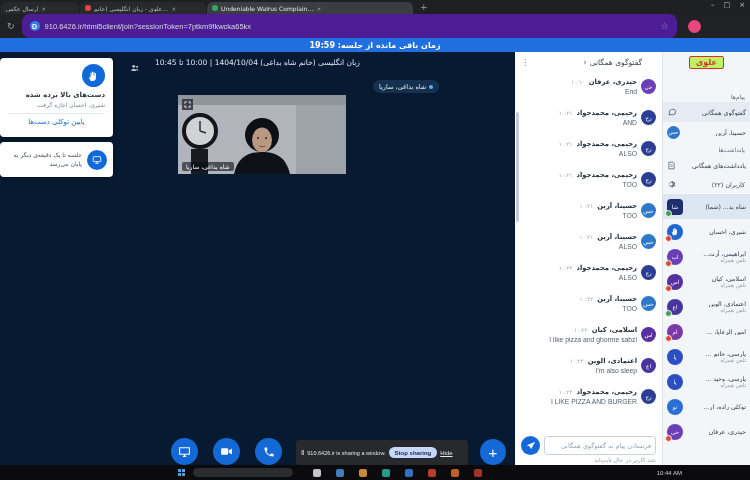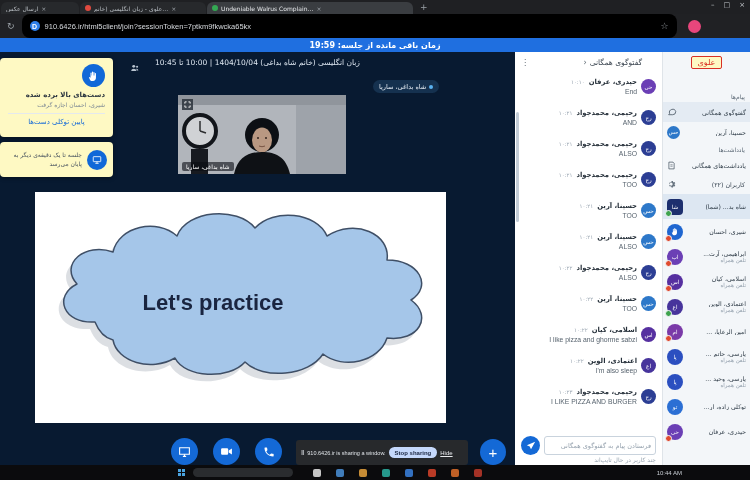--- a/index.html
+++ b/index.html
@@ -16,21 +16,21 @@
   .tab .dot{width:6px;height:6px;border-radius:50%;flex:none;}
   .tab-label{overflow:hidden;text-overflow:ellipsis;max-width:160px;}
   .tab-close{color:#9aa0a6;font-size:6px;flex:none;}
   .t1{width:78px;}.t2{width:126px;}.t3{width:206px;}
   .newtab{color:#9aa0a6;font-size:9px;margin:0 0 2px 7px;}
   .wincontrols{position:absolute;right:5px;top:1px;display:flex;gap:9px;color:#c3c7cc;font-size:7px;}
 
   .urlbar{position:absolute;left:0;top:14px;width:750px;height:24px;background:#202124;
           display:flex;align-items:center;}
   .reload{color:#9aa0a6;font-size:9px;margin-left:7px;}
-  .urlpill{margin-left:7px;width:655px;height:16px;background:#000000;border-radius:8px;
+  .urlpill{margin-left:7px;width:655px;height:16px;background:#4c1d95;border-radius:8px;
            display:flex;align-items:center;padding:12px 8px;gap:5px;box-sizing:border-box;}
   .favicon{width:10px;height:10px;border-radius:50%;background:#2f7fe8;color:#fff;font-size:7px;
            font-weight:bold;display:flex;align-items:center;justify-content:center;flex:none;
            font-family:"Liberation Sans",sans-serif;}
   .url{font-size:7.5px;color:#d6d9dd;font-family:"Liberation Sans",sans-serif;white-space:nowrap;}
   .star{margin-left:auto;color:#9aa0a6;font-size:9px;}
   .profile{width:13px;height:13px;border-radius:50%;background:#e8467c;margin-left:11px;flex:none;}
 
   .banner{position:absolute;left:0;top:38px;width:750px;height:14px;background:#1f6fe0;
           color:#fff;font-size:8px;font-weight:bold;display:flex;align-items:center;
@@ -46,21 +46,21 @@
   .talker .tdot{width:4px;height:4px;background:#5ab1ef;border-radius:50%;}
 
   .webcam{position:absolute;left:178px;top:43px;width:168px;height:79px;background:#1b242e;overflow:hidden;}
   .cam-expand{position:absolute;left:4px;top:4px;width:11px;height:11px;background:rgba(45,52,60,.85);
               display:flex;align-items:center;justify-content:center;}
   .cam-name{position:absolute;left:4px;bottom:3px;background:rgba(8,12,18,.6);color:#fff;font-size:6px;
             padding:1px 4px;border-radius:2px;direction:rtl;white-space:nowrap;}
 
   .slide{position:absolute;left:35px;top:140px;width:411px;height:231px;background:#ffffff;}
 
-  .toast{position:absolute;left:0;width:113px;background:#fef9c3;border-radius:4px;
+  .toast{position:absolute;left:0;width:113px;background:#ffffff;border-radius:4px;
          box-shadow:0 1px 4px rgba(0,0,0,.4);direction:rtl;box-sizing:border-box;}
   .toast1{top:6px;height:79px;padding:6px 8px;}
   .toast-icon{width:23px;height:23px;border-radius:50%;background:#1168d8;display:flex;
               align-items:center;justify-content:center;margin-bottom:4px;}
   .toast-icon.small{width:20px;height:20px;flex:none;margin-bottom:0;}
   .toast-title{font-size:7px;font-weight:bold;color:#2b3540;text-align:right;}
   .toast-body{font-size:6px;color:#7c8894;margin-top:2px;text-align:right;}
   .toast-divider{border-top:1px solid #e4e9ee;margin:5px 0 4px;}
   .toast-action{font-size:7px;color:#1168d8;text-align:center;}
   .toast2{top:90px;height:35px;padding:5px 6px;display:flex;align-items:center;gap:5px;}
@@ -107,22 +107,22 @@
               padding:0 4px;direction:rtl;color:#333;outline:none;min-width:0;
               font-family:"DejaVu Sans",sans-serif;background:#fff;}
   .chat-input::placeholder{color:#97a3af;}
   .send{width:19px;height:19px;border-radius:50%;background:#1469d6;flex:none;display:flex;
         align-items:center;justify-content:center;}
   .typing{font-size:6px;color:#9aa6b2;text-align:right;margin-top:1px;direction:rtl;}
 
   
   .rightpanel{position:absolute;left:662px;top:52px;width:88px;height:413px;background:#f3f6f9;
               border-left:1px solid #dfe4e9;overflow:hidden;box-sizing:border-box;}
-  .logo{margin:4px auto 20px;width:max-content;border:1px solid #d93025;color:#d93025;font-weight:normal;
-        font-size:8px;padding:1px 6px;border-radius:2px;background:#fef9c3;}
+  .logo{margin:4px auto 20px;width:max-content;border:1px solid #d93025;color:#d93025;font-weight:bold;
+        font-size:8px;padding:1px 6px;border-radius:2px;background:#bef264;}
   .sec-header{font-size:6px;color:#5b6875;text-align:right;padding:4px 5px 2px;direction:rtl;}
   .side-item{display:flex;align-items:center;gap:4px;padding:3px 4px;height:14px;}
   .side-item.active{background:#e4ebf3;}
   .side-icon{flex:none;display:flex;align-items:center;}
   .side-label{flex:1;text-align:right;font-size:6.3px;color:#33404c;direction:rtl;
               white-space:nowrap;overflow:hidden;}
   .side-avatar{width:13px;height:13px;border-radius:50%;color:#fff;font-size:5px;display:flex;
                align-items:center;justify-content:center;flex:none;}
   .users-header{display:flex;align-items:center;padding:5px 5px 3px;}
   .users-label{flex:1;text-align:right;font-size:6.3px;color:#3c4956;direction:rtl;}
@@ -221,27 +221,20 @@
       <rect width="168" height="79" fill="rgba(10,16,26,.15)"></rect>
     </svg>
     <span class="cam-expand">
       <svg width="7" height="7" viewBox="0 0 24 24">
           <path stroke="#fff" stroke-width="3" fill="none" d="M9 3H3v6M15 3h6v6M9 21H3v-6M15 21h6v-6"></path>
         </svg>
     </span>
     <span class="cam-name">شاه بداغی، ساریا</span>
   </div>
 
-  <div class="slide">
-    <svg width="411" height="231" viewBox="0 0 411 231">
-      <path transform="translate(-5,7)" opacity="0.35" fill="#9aa3af" d="M60 130C28 132 18 104 42 92 24 72 50 50 78 60 84 34 122 26 142 44 152 18 202 14 220 36 238 16 282 20 292 44 320 26 356 42 352 68 384 68 398 94 376 108 398 124 384 150 352 146 344 170 308 178 288 162 274 184 228 188 210 170 194 188 150 186 140 166 116 180 82 170 78 148 70 146 64 140 60 130Z"></path>
-      <path fill="#a5c6e9" stroke="#3f4f66" stroke-width="1.5" stroke-linejoin="round" d="M60 130C28 132 18 104 42 92 24 72 50 50 78 60 84 34 122 26 142 44 152 18 202 14 220 36 238 16 282 20 292 44 320 26 356 42 352 68 384 68 398 94 376 108 398 124 384 150 352 146 344 170 308 178 288 162 274 184 228 188 210 170 194 188 150 186 140 166 116 180 82 170 78 148 70 146 64 140 60 130Z"></path>
-      <text x="178" y="118" text-anchor="middle" font-family="Liberation Sans, sans-serif" font-size="22" font-weight="bold" fill="#1a2540">Let's practice</text>
-    </svg>
-  </div>
 
   <div class="toast toast1">
     <div class="toast-icon">
       <svg viewBox="0 0 24 24" width="12" height="12">
           <path fill="#fff" d="M7.8 22c-1.8 0-3.2-1-3.9-2.6l-1.7-4c-.4-.9.7-1.7 1.5-1l1.3 1.2V6a1.1 1.1 0 0 1 2.2 0v5h.7V4a1.1 1.1 0 0 1 2.2 0v7h.7V5a1.1 1.1 0 0 1 2.2 0v6h.7V7a1.1 1.1 0 0 1 2.2 0v8.5c0 3.8-2.3 6.5-6 6.5z"></path>
         </svg>
     </div>
     <div class="toast-title">دست‌های بالا برده شده</div>
     <div class="toast-body">شیری، احسان اجازه گرفت</div>
     <div class="toast-divider"></div>

